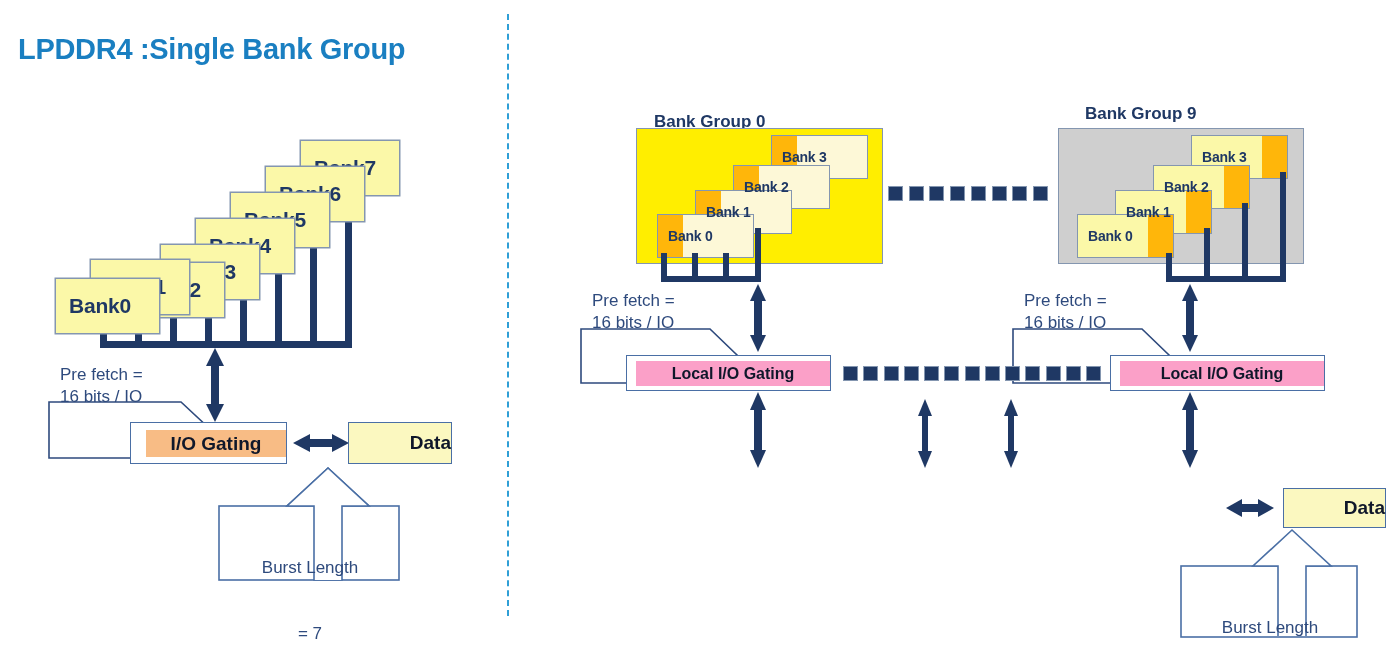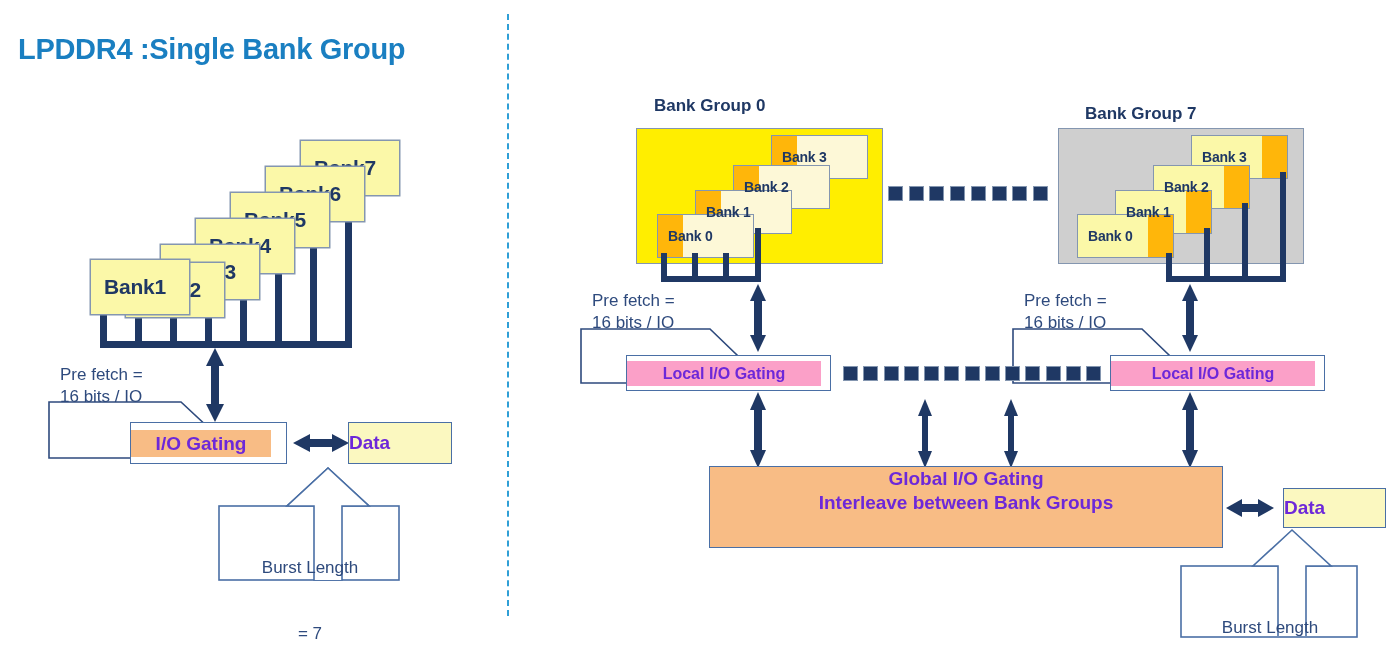--- a/index.html
+++ b/index.html
@@ -35,22 +35,22 @@
     width: 0; height: 602px;
     border-left: 2px dashed #2f9fd6;
   }
 
   
   .box {
     position: absolute;
     box-sizing: border-box;
     display: flex;
     align-items: center;
-    justify-content: flex-start;
-    color: #6d28d9;
+    justify-content: flex-end;
+    color: #0f172a;
     font-weight: bold;
     text-align: center;
     line-height: 1.25;
   }
 
   
   .bankcard4 {
     position: absolute;
     box-sizing: border-box;
     background: #fbf8a8;
@@ -164,20 +164,23 @@
   </div>
   <div class="bankcard4" style="left:160px; top:244px; width:100px; height:56px;">
     <span>Bank3</span>
   </div>
   <div class="bankcard4" style="left:125px; top:262px; width:100px; height:56px;">
     <span>Bank2</span>
   </div>
   <div class="bankcard4" style="left:90px;  top:259px; width:100px; height:56px;">
     <span>Bank1</span>
   </div>
+  <div class="bankcard4" style="left:55px;  top:278px; width:105px; height:56px;">
+    <span>Bank0</span>
+  </div>
 
   <div class="prefetch" style="left:48px; top:357px; width:160px; height:58px;">
     <span class="svgwrap">
       <svg width="165" height="58" viewBox="0 0 165 58">
         <path d="M1,1 H133 L163,29 L133,57 H1 Z" fill="#ffffff" stroke="#2e4a7d" stroke-width="1.6"></path>
       </svg>
     </span>
     <span style="position:relative;z-index:2;">Pre fetch =</span>
     <span style="position:relative;z-index:2;">16 bits / IO</span>
   </div>
@@ -211,21 +214,21 @@
       <path d="M49,114 V40 H22 L63,2 L104,40 H77 V114 Z" fill="#ffffff" stroke="#4a6fa5" stroke-width="1.6"></path>
       <rect x="-46" y="40" width="180" height="74" fill="#ffffff" stroke="#4a6fa5" stroke-width="1.6"></rect>
       <path d="M49,114 V40 H22 L63,2 L104,40 H77 V114" fill="#ffffff" stroke="#4a6fa5" stroke-width="1.6"></path>
     </svg>
   </span>
   <div class="burst" style="left:222px; top:513px; width:176px;">
     <div>Burst Length</div>
     <div>= 7</div>
   </div>
 
-  <div class="grouplabel" style="left:654px; top:96px;text-align:center;">Bank Group 0</div>
+  <div class="grouplabel" style="left:654px; top:112px;text-align:center;">Bank Group 0</div>
   <div class="groupframe" style="left:636px; top:128px; width:247px; height:136px; background:#ffee00;"></div>
 
   <div class="bankcard5" style="left:771px; top:135px; width:97px; height:44px; background:#fdf8d7; padding-left:10px;">
     <span class="strip" style="left:0; width:25px;"></span>
     <span class="lbl">Bank 3</span>
   </div>
   <div class="bankcard5" style="left:733px; top:165px; width:97px; height:44px; background:#fdf8d7; padding-left:10px;">
     <span class="strip" style="left:0; width:25px;"></span>
     <span class="lbl">Bank 2</span>
   </div>
@@ -259,21 +262,21 @@
       <path d="M14,2 L22,19 H6 Z" fill="#1f3864"></path>
       <rect x="10" y="15" width="8" height="42" fill="#1f3864"></rect>
       <path d="M14,70 L22,53 H6 Z" fill="#1f3864"></path>
     </svg>
   </span>
 
   <div class="box" style="left:626px; top:355px; width:205px; height:36px; background:#ffffff; border:1.5px solid #4a6fa5;">
     <span style="display:block;width:194px;height:25px;background:#fba0c8;line-height:25px;font-size:16px;">Local I/O Gating</span>
   </div>
 
-  <div class="grouplabel" style="left:1085px; top:104px;">Bank Group 7</div>
+  <div class="grouplabel" style="left:1085px; top:104px;">Bank Group 9</div>
   <div class="groupframe" style="left:1058px; top:128px; width:246px; height:136px; background:#cfcfcf;"></div>
 
   <div class="bankcard5" style="left:1191px; top:135px; width:97px; height:44px; background:#fbf8a8; padding-left:10px;">
     <span class="strip" style="right:0; width:25px;"></span>
     <span class="lbl">Bank 3</span>
   </div>
   <div class="bankcard5" style="left:1153px; top:165px; width:97px; height:44px; background:#fbf8a8; padding-left:10px;">
     <span class="strip" style="right:0; width:25px;"></span>
     <span class="lbl">Bank 2</span>
   </div>
@@ -362,24 +365,20 @@
     </svg>
   </span>
   <span style="position:absolute;left:1177px;top:390px;">
     <svg width="26" height="80" viewBox="0 0 26 80">
       <path d="M13,2 L21,20 H5 Z" fill="#1f3864"></path>
       <rect x="9" y="16" width="8" height="48" fill="#1f3864"></rect>
       <path d="M13,78 L21,60 H5 Z" fill="#1f3864"></path>
     </svg>
   </span>
 
-  <div class="box" style="left:709px; top:466px; width:514px; height:82px; background:#f8bc85; border:1.5px solid #4a6fa5; flex-direction:column; font-size:19px;">
-    <div>Global I/O Gating</div>
-    <div>Interleave between Bank Groups</div>
-  </div>
 
   <span style="position:absolute;left:1224px;top:497px;">
     <svg width="52" height="22" viewBox="0 0 52 22">
       <path d="M2,11 L18,2 V20 Z" fill="#1f3864"></path>
       <rect x="14" y="7" width="24" height="8" fill="#1f3864"></rect>
       <path d="M50,11 L34,2 V20 Z" fill="#1f3864"></path>
     </svg>
   </span>
 
   <div class="box" style="left:1283px; top:488px; width:103px; height:40px; background:#fbf8c0; border:1.5px solid #4a6fa5; font-size:19px;">

